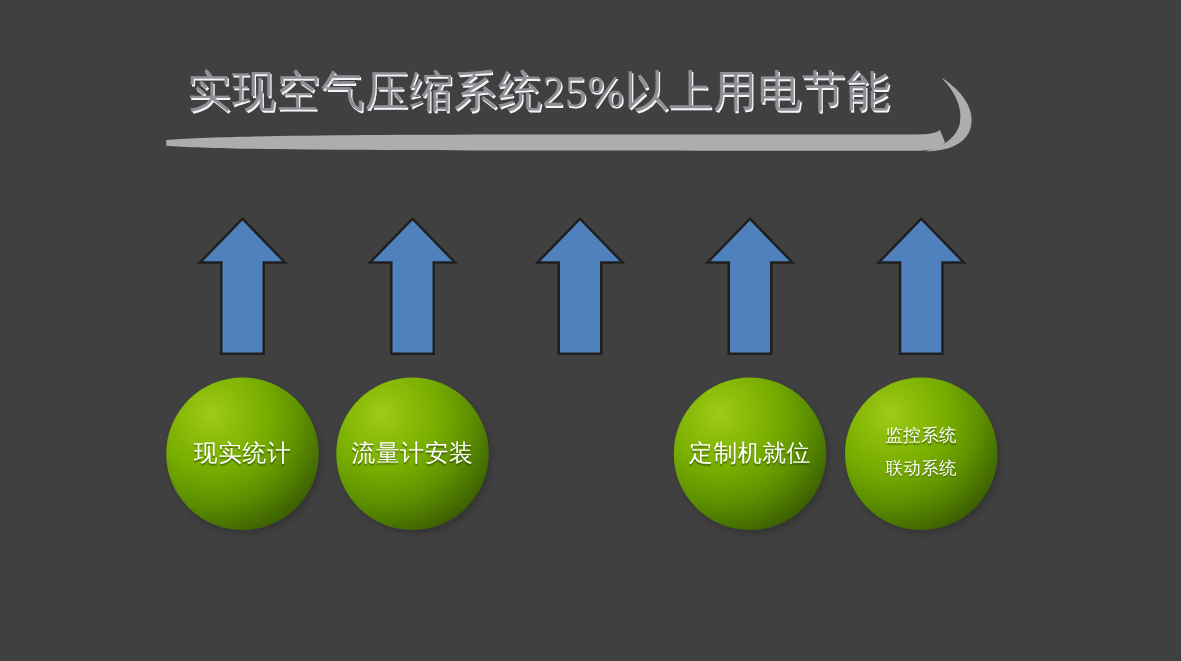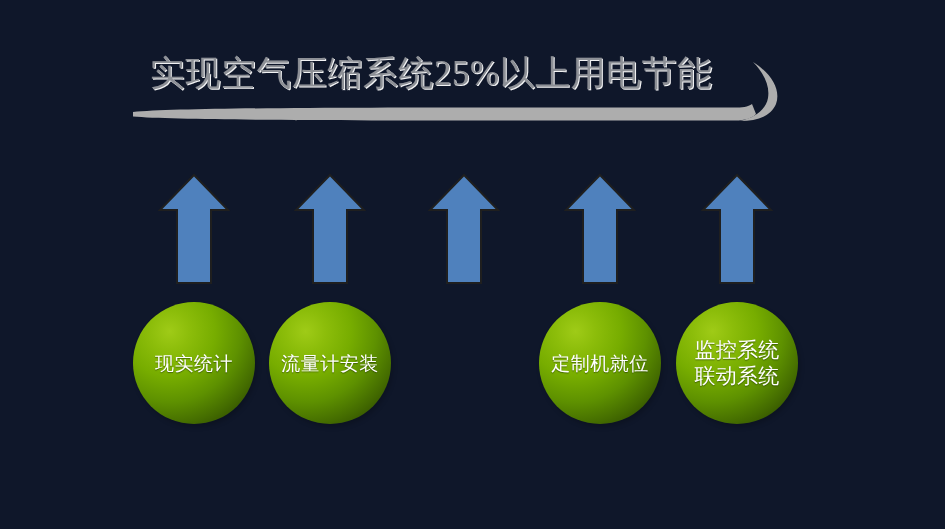--- a/index.html
+++ b/index.html
@@ -10,21 +10,21 @@
   body {
     width: 945px;
     height: 529px;
     overflow: hidden;
     font-family: "Liberation Sans", sans-serif;
   }
   #slide {
     position: relative;
     width: 945px;
     height: 529px;
-    background: #0f172a;
+    background: #404040;
   }
 
   
   #title-banner {
     position: absolute;
     left: 0;
     top: 0;
     width: 945px;
     height: 160px;
   }
@@ -100,21 +100,21 @@
     font-family: "Liberation Serif", "DejaVu Serif", serif;
     font-size: 19px;
     line-height: 25px;
     color: #ffffff;
     text-align: center;
     text-shadow: 0 1px 1px rgba(30,50,0,0.55);
     letter-spacing: 0.5px;
     white-space: pre-line;
     padding: 0 4px;
   }
-  .sphere-label.two-line { font-size: 21px; line-height: 26px; letter-spacing: 0.3px; }
+  .sphere-label.two-line { font-size: 14px; line-height: 26px; letter-spacing: 0.3px; }
 </style>
 </head>
 <body>
 
 <div id="slide">
 
   <div id="title-banner">
     <svg id="banner-svg" width="945" height="160" viewBox="0 0 945 160">
 
       <path d="M 133,116.5

